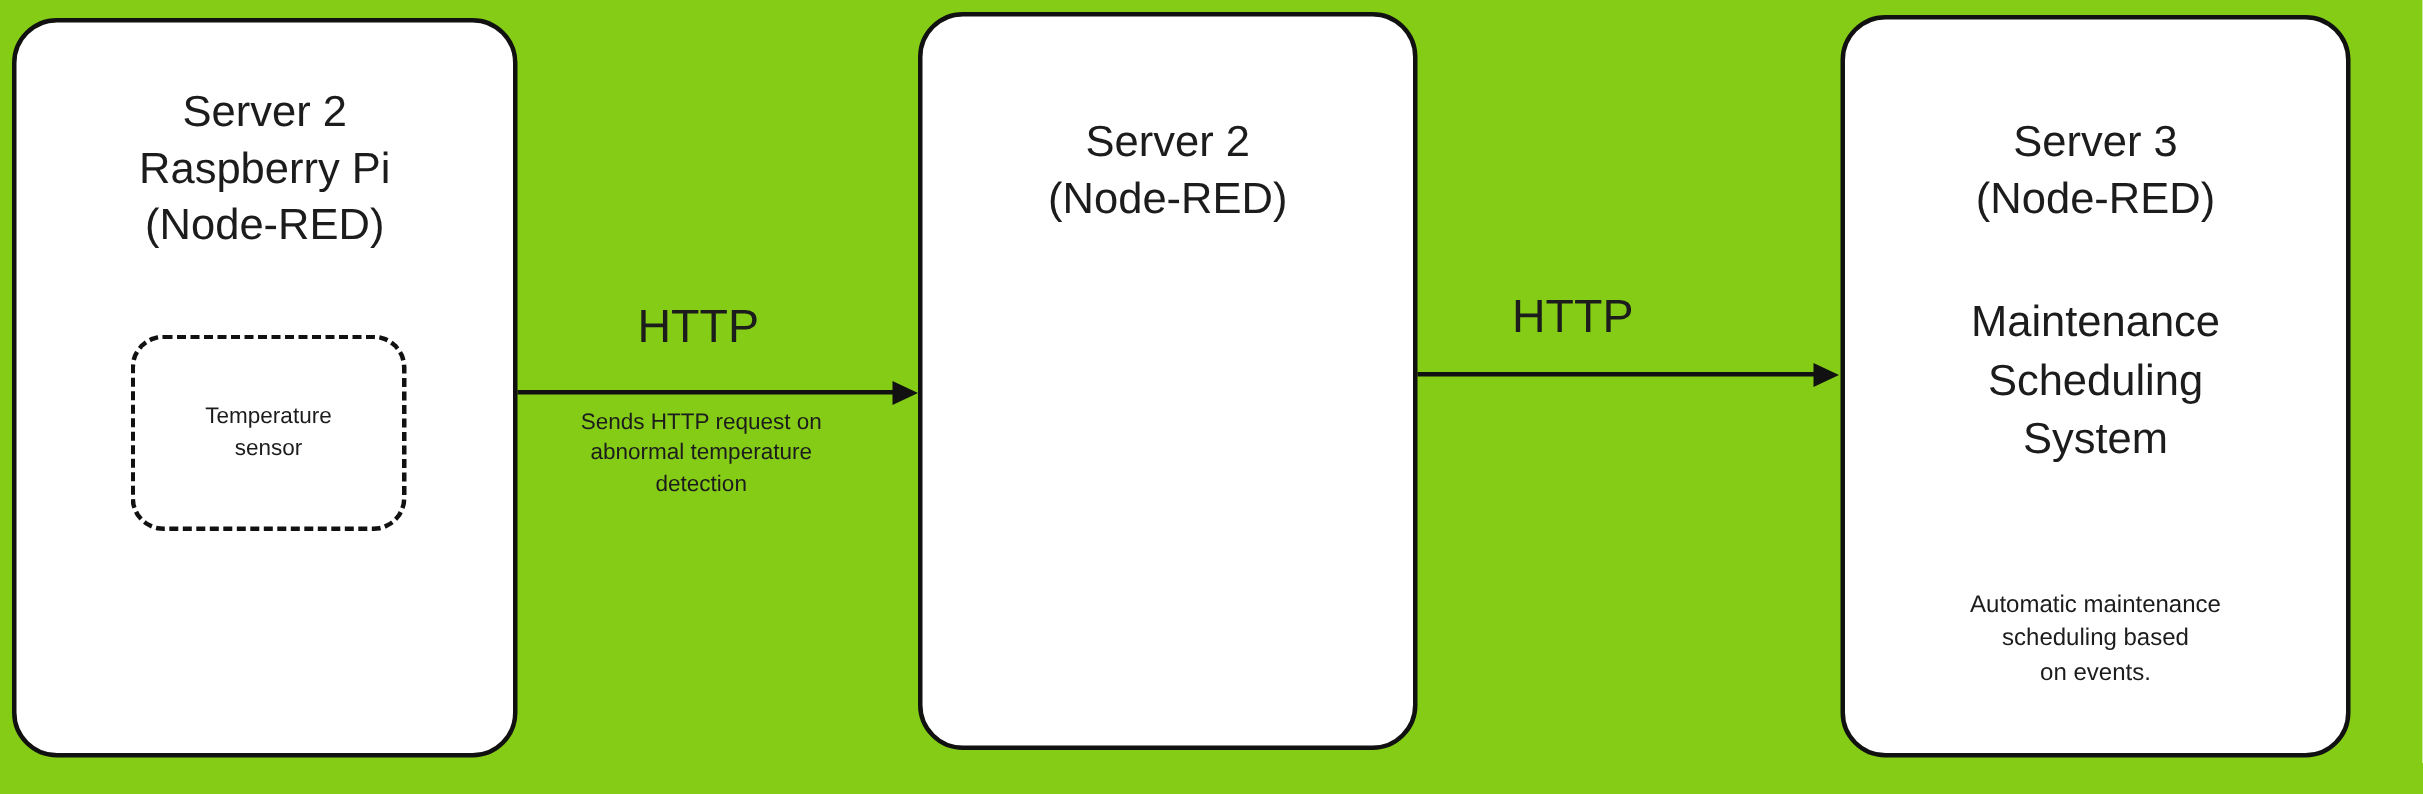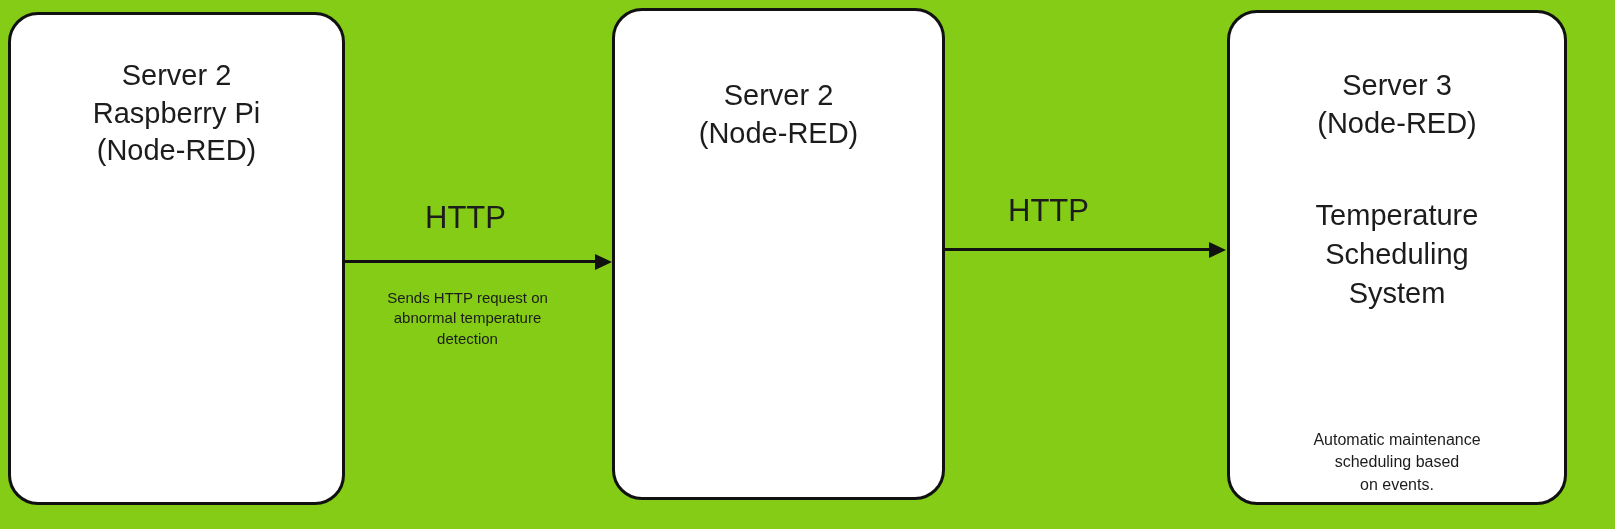--- a/index.html
+++ b/index.html
@@ -31,21 +31,21 @@
     position: absolute;
     left: 0; right: 0;
     text-align: center;
     font-size: 29px;
     line-height: 1.3;
     white-space: pre-line;
     color: #1c1c1c;
   }
   .node-left   .node-title { top: 42px; }
   .node-middle .node-title { top: 66px; }
-  .node-right  .node-title { top: 54px; }
+  .node-right  .node-title { top: 64px; }
 
   .node-subtitle {
     position: absolute;
     left: 0; right: 0;
     top: 236px;
     text-align: center;
     font-size: 29px;
     line-height: 1.3;
     white-space: pre-line;
     color: #1c1c1c;
@@ -62,21 +62,20 @@
   }
   .node-description {
     position: absolute;
     left: 0; right: 0;
     top: 380px;
     text-align: center;
     font-size: 16px;
     line-height: 1.4;
     white-space: pre-line;
     color: #1c1c1c;
-    margin-top: 36px;
   }
 
   .sensor-box {
     position: absolute;
     left: 76px;
     top: 208px;
     width: 184px;
     height: 131px;
     border: 3px dashed #111111;
     border-radius: 22px;
@@ -122,43 +121,47 @@
   .arrow-protocol-2 { left: 1008px; top: 193px; width: 140px; }
 
   .arrow-caption {
     position: absolute;
     text-align: center;
     font-size: 15px;
     line-height: 1.35;
     white-space: pre-line;
     color: #1c1c1c;
   }
-  .arrow-caption-1 { left: 360px; top: 288px; width: 215px; }
+  .arrow-caption-1 { left: 360px; top: 272px; width: 215px; }
   .arrow-caption-2 { left: 948px; top: 280px; width: 264px; }
 </style>
 </head>
 <body>
 
 <div class="canvas">
 
   <div class="node node-left">
     <div class="node-title">Server 2
 Raspberry Pi
 (Node-RED)</div>
+    <div class="sensor-box">
+      <div class="sensor-label">Temperature
+sensor</div>
+    </div>
   </div>
 
   <div class="node node-middle">
     <div class="node-title">Server 2
 (Node-RED)</div>
   </div>
 
   <div class="node node-right">
     <div class="node-title">Server 3
 (Node-RED)</div>
-    <div class="node-heading">Temperature
+    <div class="node-heading">Maintenance
 Scheduling
 System</div>
     <div class="node-description">Automatic maintenance
 scheduling based
 on events.</div>
   </div>
 
   <div class="arrow-line arrow-line-1"></div>
   <div class="arrow-head arrow-head-1"></div>
   <div class="arrow-protocol arrow-protocol-1">HTTP</div>

